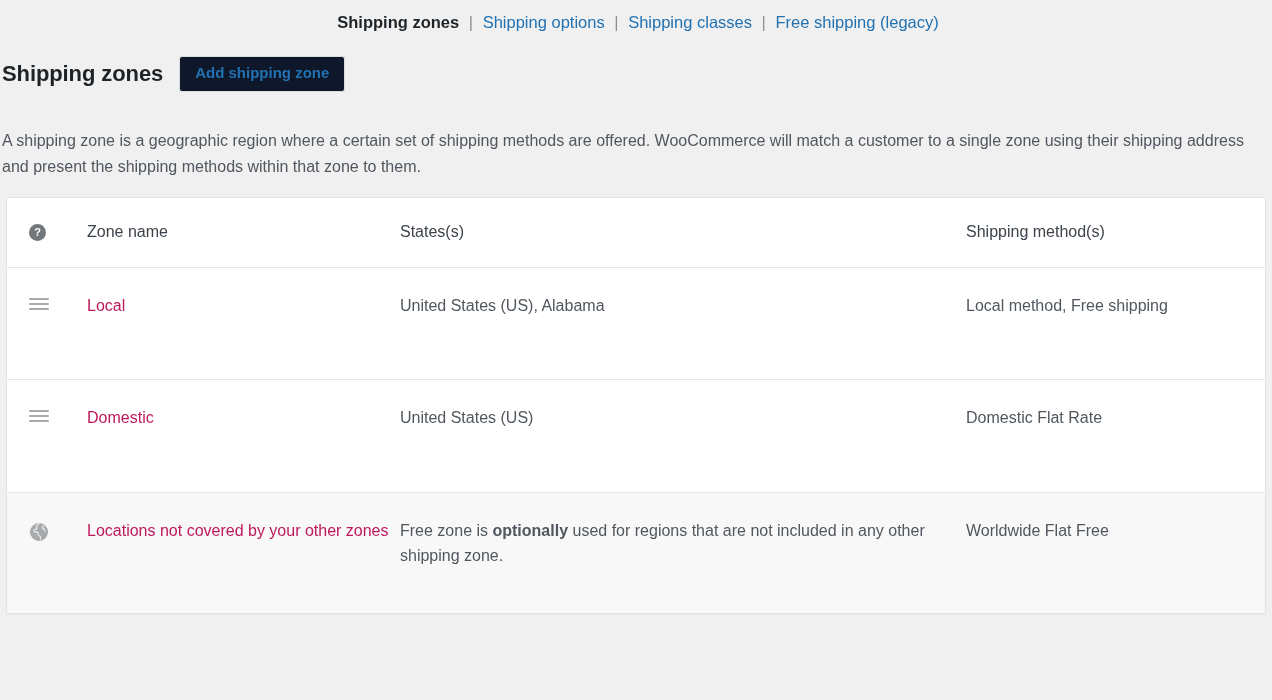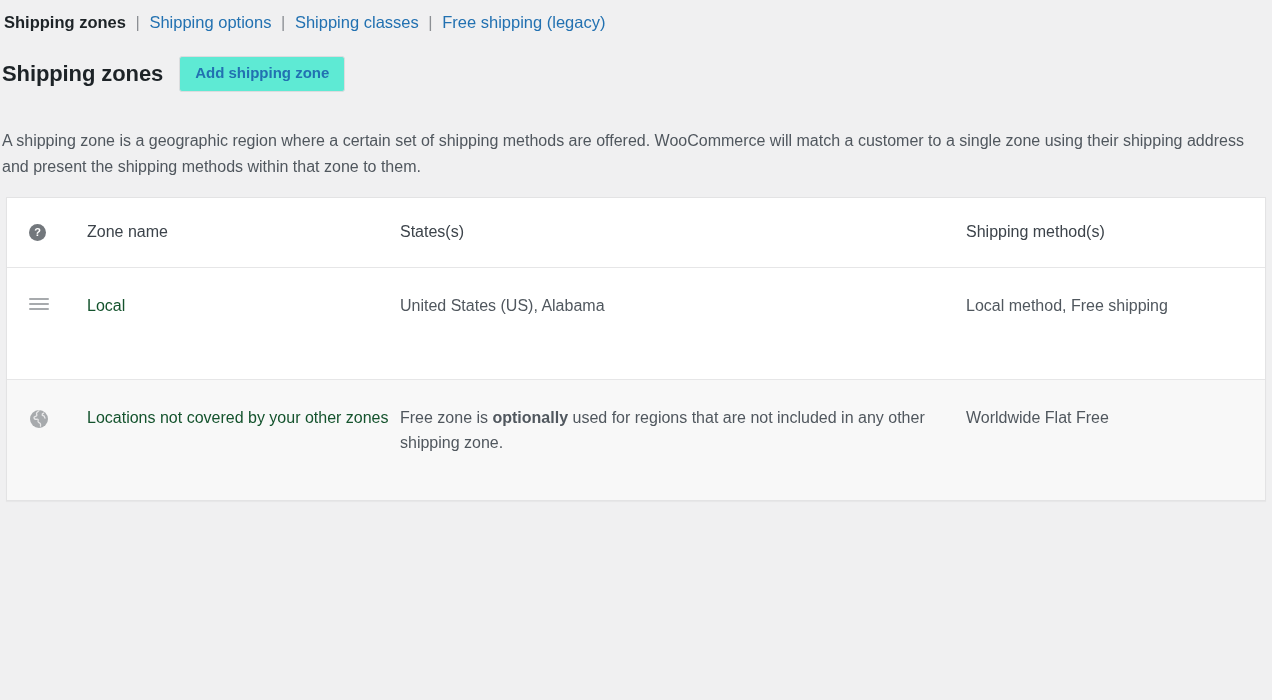--- a/index.html
+++ b/index.html
@@ -16,20 +16,21 @@
     -webkit-font-smoothing: antialiased;
     overflow: hidden;
   }
 
   
   .subnav {
     padding: 11px 0 0 4px;
     font-size: 16.5px;
     line-height: 1.4;
     white-space: nowrap;
+    text-align: center;
   }
   .subnav-item {
     color: #2271b1;
     text-decoration: none;
     cursor: pointer;
   }
   .subnav-item.current {
     color: #1d2327;
     font-weight: bold;
     cursor: default;
@@ -49,21 +50,21 @@
   .page-title {
     font-size: 22px;
     font-weight: bold;
     color: #1d2327;
     margin: 0;
     line-height: 1.3;
     letter-spacing: -0.1px;
   }
   .add-zone-button {
     margin-left: 16px;
-    background: #5eead4;
+    background: #0f172a;
     border: 1px solid #dcdcde;
     border-radius: 3px;
     color: #2271b1;
     font-family: inherit;
     font-size: 15px;
     font-weight: bold;
     padding: 8px 15px 9px;
     line-height: 1.1;
     cursor: pointer;
   }
@@ -115,21 +116,21 @@
   }
   .zones-table tbody tr.worldwide td {
     background: #f8f8f8;
     border-bottom: none;
     padding-bottom: 44px;
   }
   .cell-handle { padding-left: 22px !important; }
   .cell-name   { padding-left: 0 !important; }
 
   .zone-link {
-    color: #14532d;
+    color: #be185d;
     text-decoration: none;
     cursor: pointer;
   }
 
   
   .help-icon {
     display: inline-block;
     width: 17px;
     height: 17px;
     vertical-align: middle;
@@ -207,20 +208,32 @@
             <span></span><span></span><span></span>
           </span>
         </td>
         <td class="cell-name">
           <a class="zone-link">Local</a>
         </td>
         <td>United States (US), Alabama</td>
         <td>Local method, Free shipping</td>
       </tr>
 
+      <tr>
+        <td class="cell-handle">
+          <span class="drag-handle">
+            <span></span><span></span><span></span>
+          </span>
+        </td>
+        <td class="cell-name">
+          <a class="zone-link">Domestic</a>
+        </td>
+        <td>United States (US)</td>
+        <td>Domestic Flat Rate</td>
+      </tr>
 
       <tr class="worldwide">
         <td class="cell-handle">
           <span class="globe-icon">
             <svg width="20" height="20" viewBox="0 0 20 20" xmlns="http://www.w3.org/2000/svg">
               <circle cx="10" cy="10" r="9" fill="#a7aaad"></circle>
               <path d="M10 1.6c-1.1 1.2-1.9 1.3-2.4 2.4-.5 1.1.6 1.6.2 2.5-.4.9-2 .6-2.6 1.6-.6 1 .4 2 1.4 2.2 1 .2 1.8-.5 2.4.2.6.7-.3 1.6.2 2.5.5.9 1.7.8 2.2 1.7.4.8.1 1.7.1 2.5" fill="none" stroke="#e7e7e8" stroke-width="1.3" stroke-linecap="round"></path>
               <path d="M14.6 4.2c-.9.3-1.6 1-1.4 1.8.2.8 1.4.6 2 1.2.5.6.2 1.6.9 1.9" fill="none" stroke="#e7e7e8" stroke-width="1.3" stroke-linecap="round"></path>
             </svg>
           </span>

